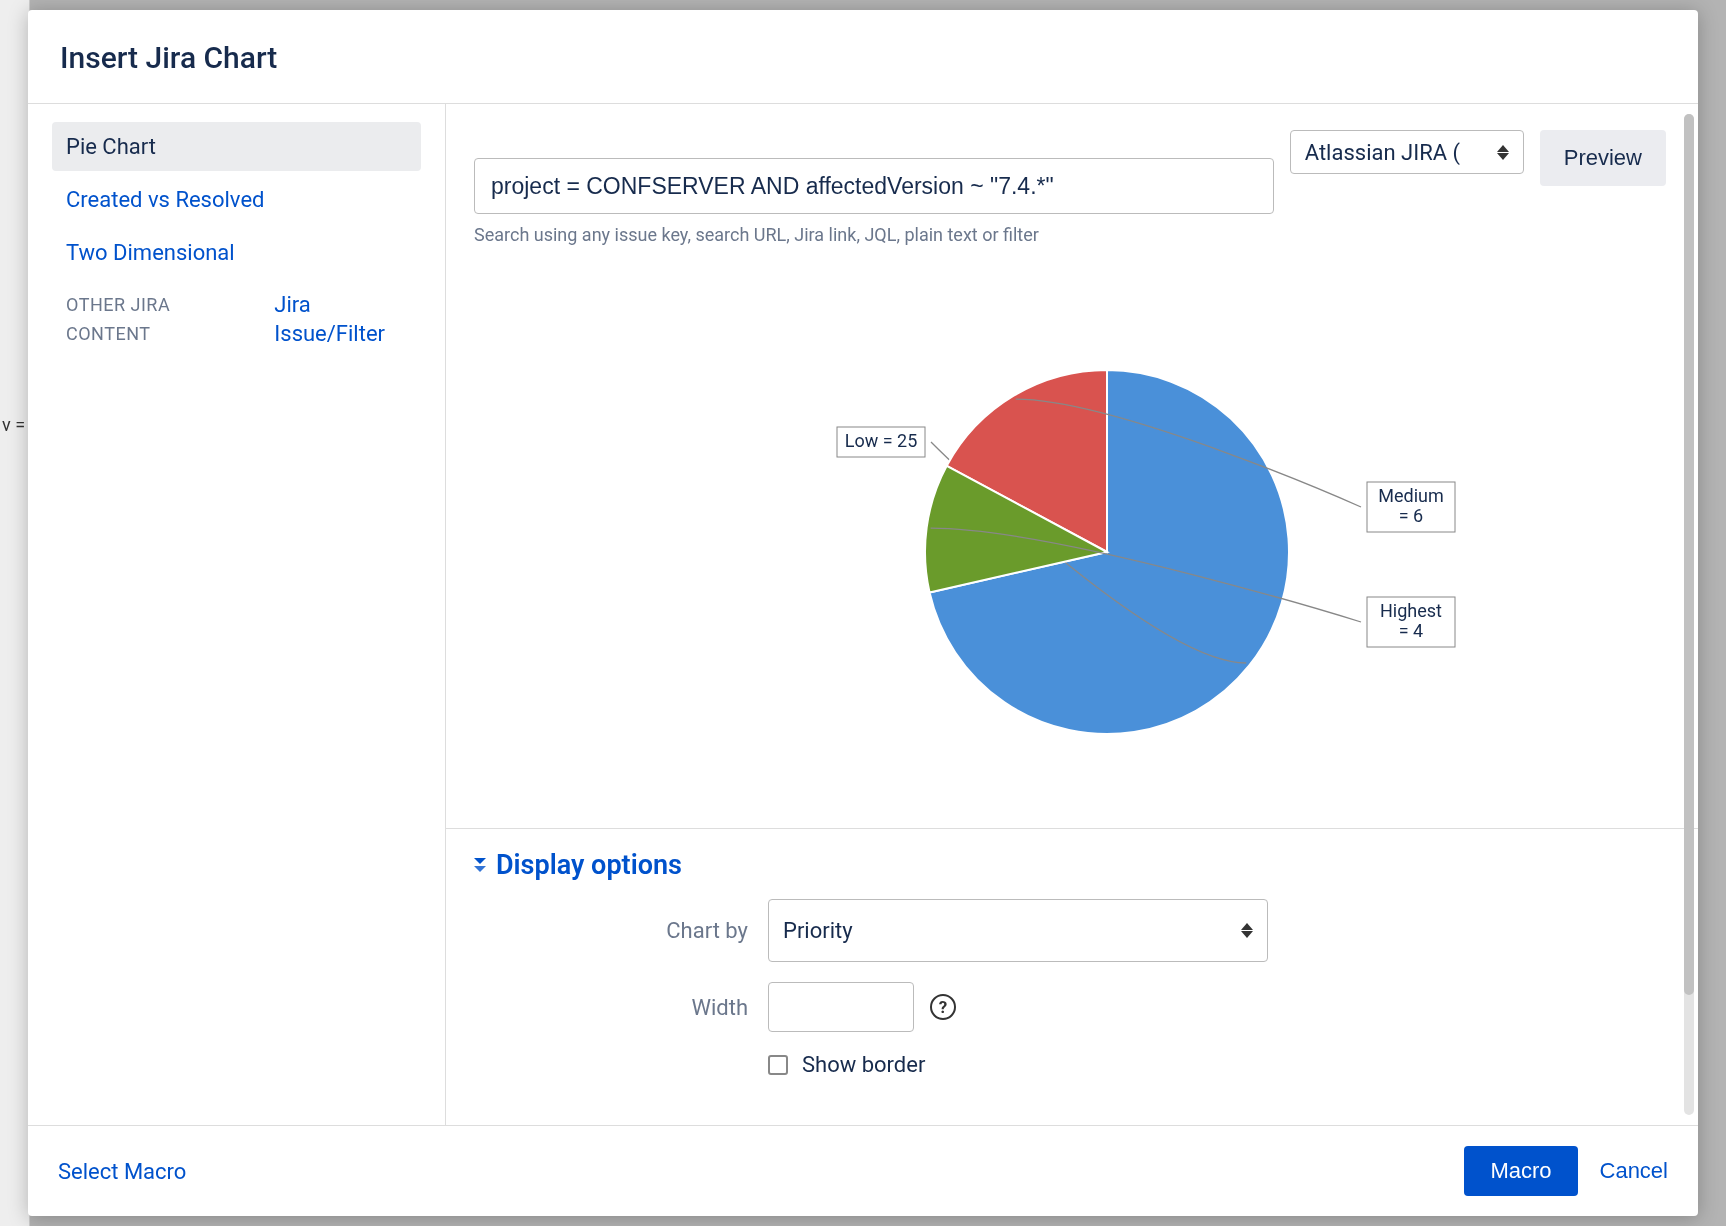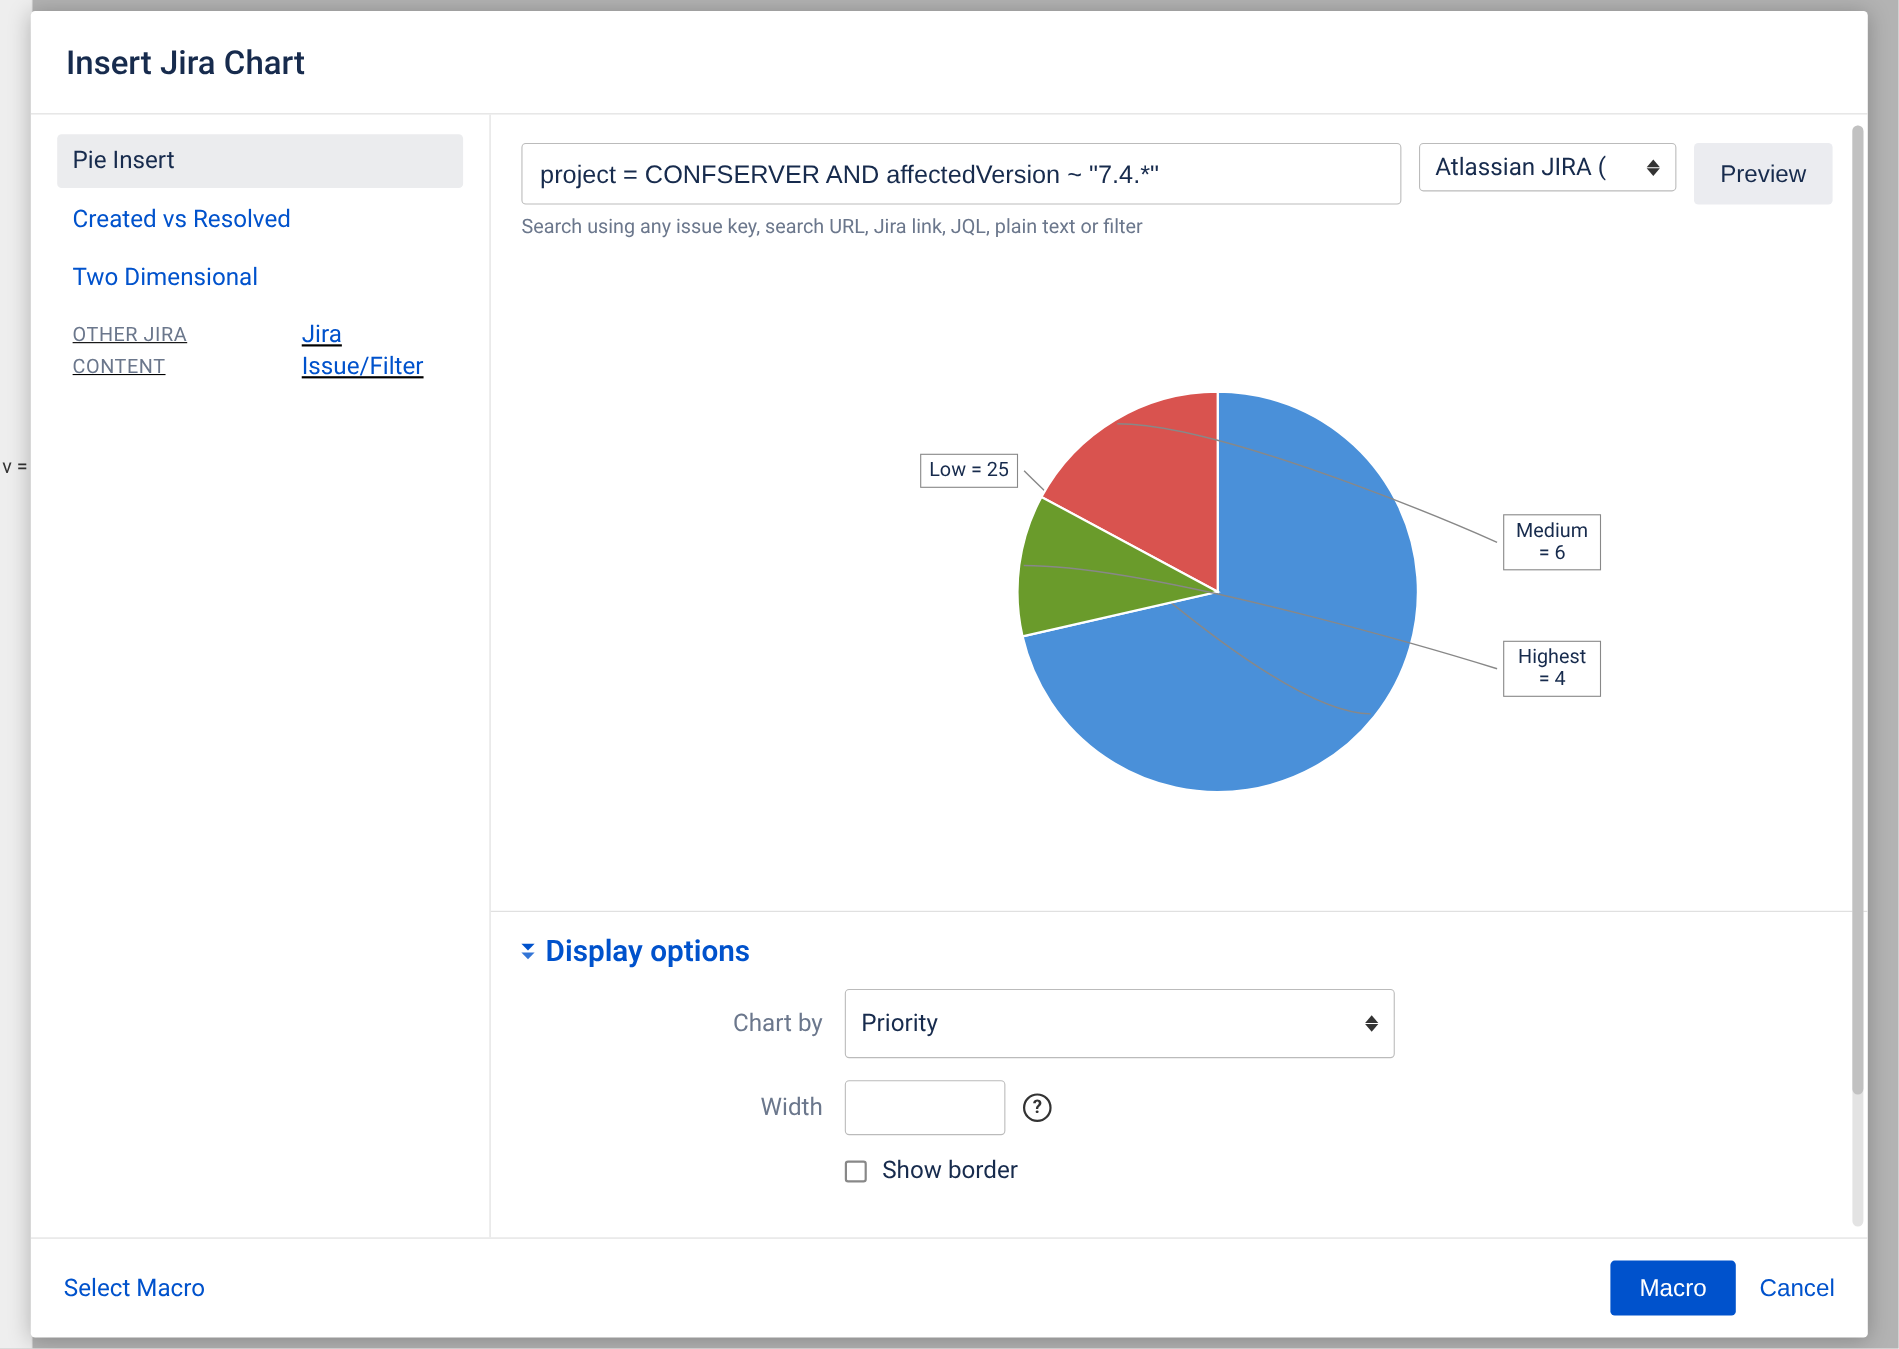--- a/index.html
+++ b/index.html
@@ -65,21 +65,20 @@
   .sidebar-item.active {
     background: #ebecee;
     color: #172B4D;
   }
   .other-section {
     display: flex;
     align-items: flex-end;
     margin-top: 10px;
     padding: 0 14px;
     gap: 40px;
-    text-decoration: underline;
   }
   .other-label {
     color: #6B778C;
     font-size: 18px;
     text-transform: uppercase;
     letter-spacing: 0.5px;
     line-height: 1.6;
   }
   .other-link {
     color: #0052CC;
@@ -115,20 +114,21 @@
   }
   .jql-col { flex: 1; }
   .jql-input {
     width: 100%;
     height: 56px;
     padding: 0 16px;
     font-size: 23px;
     color: #172B4D;
     border: 1px solid #bbb;
     border-radius: 4px;
+    margin-top: 28px;
   }
   .jql-help {
     color: #6B778C;
     font-size: 18px;
     margin-top: 10px;
     display: block;
   }
   .server-select {
     height: 44px;
     min-width: 234px;
@@ -320,21 +320,21 @@
 
 <div class="modal">
 
   <div class="modal-header">
     <h2>Insert Jira Chart</h2>
   </div>
 
   <div class="modal-body">
 
     <div class="sidebar">
-      <div class="sidebar-item active">Pie Insert</div>
+      <div class="sidebar-item active">Pie Chart</div>
       <div class="sidebar-item">Created vs Resolved</div>
       <div class="sidebar-item">Two Dimensional</div>
       <div class="other-section">
         <div class="other-label">OTHER JIRA CONTENT</div>
         <div class="other-link">Jira Issue/Filter</div>
       </div>
     </div>
 
     <div class="main">
 

